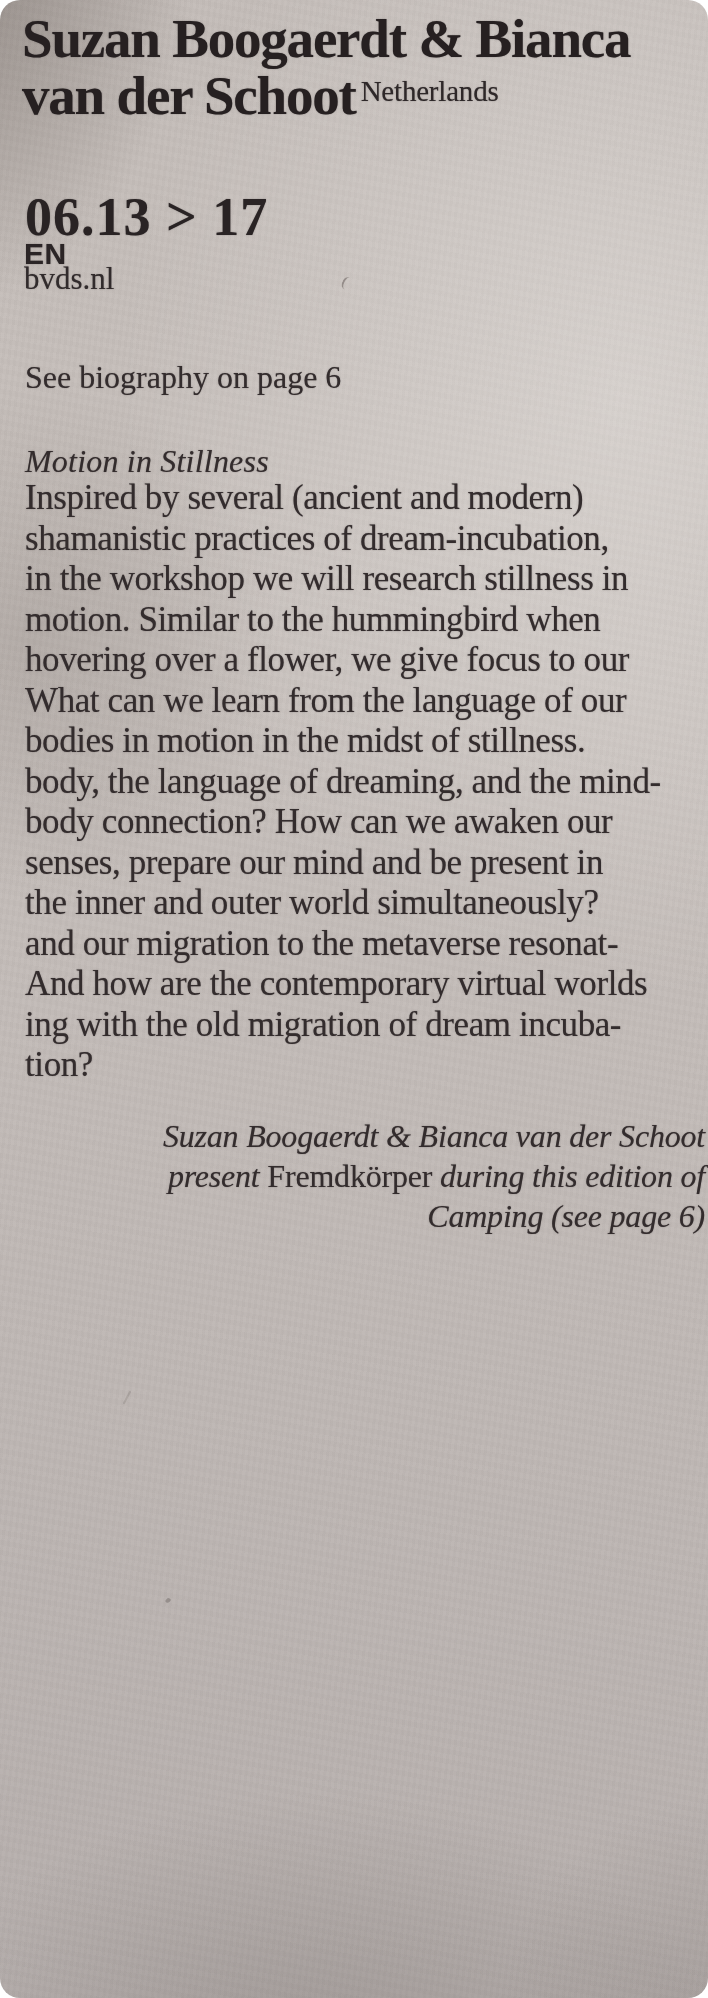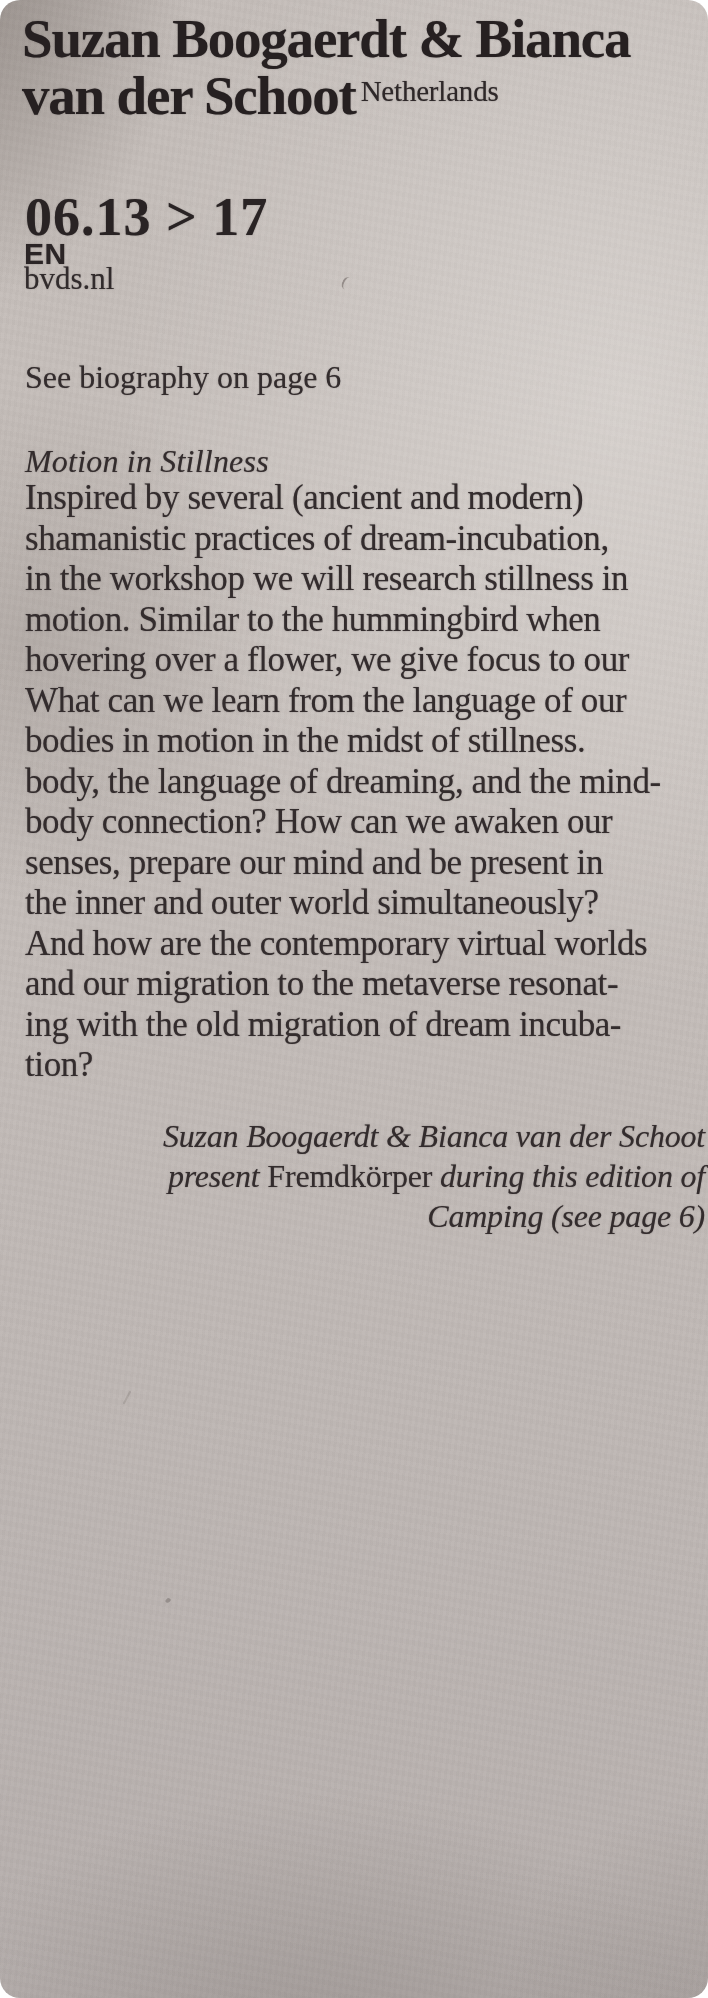--- a/index.html
+++ b/index.html
@@ -129,22 +129,22 @@
     <div class="line">shamanistic practices of dream-incubation,</div>
     <div class="line">in the workshop we will research stillness in</div>
     <div class="line">motion. Similar to the hummingbird when</div>
     <div class="line">hovering over a flower, we give focus to our</div>
     <div class="line">What can we learn from the language of our</div>
     <div class="line">bodies in motion in the midst of stillness.</div>
     <div class="line">body, the language of dreaming, and the mind-</div>
     <div class="line">body connection? How can we awaken our</div>
     <div class="line">senses, prepare our mind and be present in</div>
     <div class="line">the inner and outer world simultaneously?</div>
+    <div class="line">and our migration to the metaverse resonat-</div>
     <div class="line">And how are the contemporary virtual worlds</div>
-    <div class="line">and our migration to the metaverse resonat-</div>
     <div class="line">ing with the old migration of dream incuba-</div>
     <div class="line">tion?</div>
   </div>
 
   <div class="abs footer-note">
     <div class="line">Suzan Boogaerdt &amp; Bianca van der Schoot</div>
     <div class="line">
       <span>present</span>
       <span class="roman">Fremdkörper</span>
       <span>during this edition of</span>

